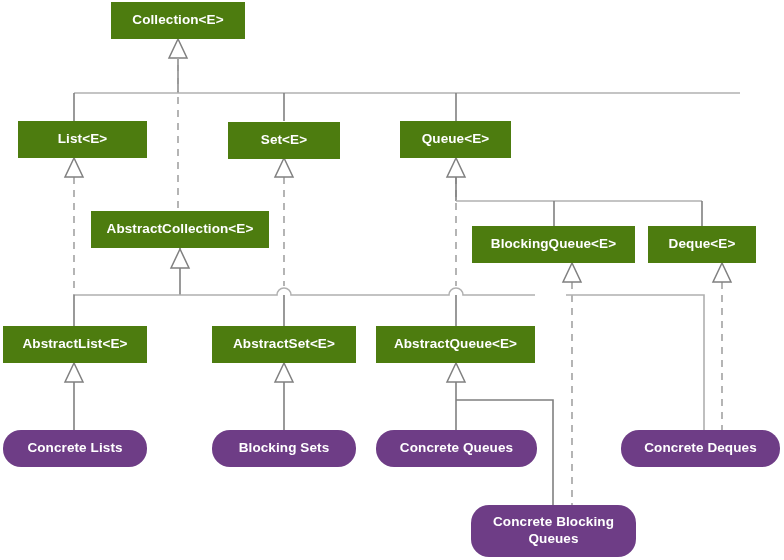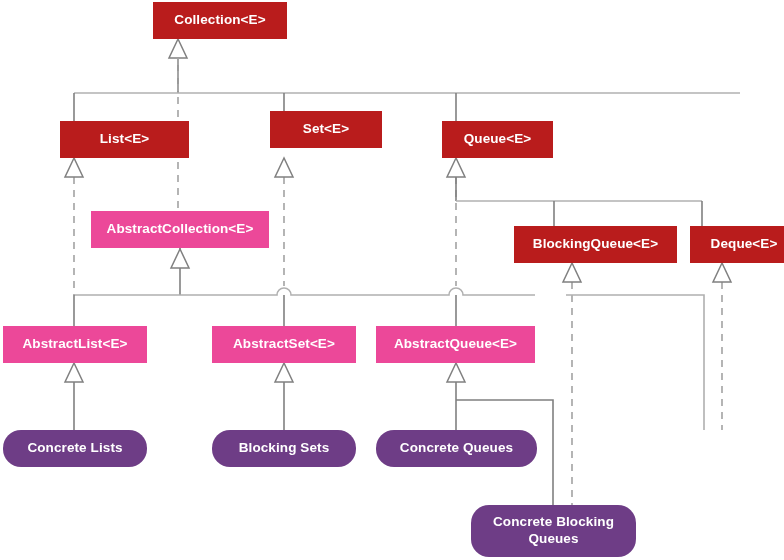--- a/index.html
+++ b/index.html
@@ -19,22 +19,22 @@
     justify-content:center;
     text-align:center;
     color:#ffffff;
     font-weight:bold;
     font-size:13.5px;
     line-height:1.25;
     letter-spacing:.1px;
     padding:2px 6px;
     z-index:5;
   }
-  .iface{background:#b91c1c;margin-left:42px;}
-  .abstract{background:#ec4899;}
+  .iface{background:#4d7c0f;}
+  .abstract{background:#4d7c0f;}
   .concrete{background:#6e3d86;border-radius:18px;}
 </style>
 </head>
 <body>
 
 <div id="canvas">
 
   <svg id="edges" viewBox="0 0 784 560">
     <defs>
       <style>
@@ -123,21 +123,21 @@
   </svg>
 
   <div class="node iface" style="left:111px;top:2px;width:134px;height:37px;">
     <span>Collection&lt;E&gt;</span>
   </div>
 
   <div class="node iface" style="left:18px;top:121px;width:129px;height:37px;align-items:center;">
     <span>List&lt;E&gt;</span>
   </div>
 
-  <div class="node iface" style="left:228px;top:111px;width:112px;height:37px;">
+  <div class="node iface" style="left:228px;top:122px;width:112px;height:37px;">
     <span>Set&lt;E&gt;</span>
   </div>
 
   <div class="node iface" style="left:400px;top:121px;width:111px;height:37px;padding-left:6px;">
     <span>Queue&lt;E&gt;</span>
   </div>
 
   <div class="node abstract" style="left:91px;top:211px;width:178px;height:37px;">
     <span>AbstractCollection&lt;E&gt;</span>
   </div>
@@ -167,18 +167,21 @@
   </div>
 
   <div class="node concrete" style="left:212px;top:430px;width:144px;height:37px;">
     <span>Blocking Sets</span>
   </div>
 
   <div class="node concrete" style="left:376px;top:430px;width:161px;height:37px;">
     <span>Concrete Queues</span>
   </div>
 
+  <div class="node concrete" style="left:621px;top:430px;width:159px;height:37px;">
+    <span>Concrete Deques</span>
+  </div>
 
   <div class="node concrete" style="left:471px;top:505px;width:165px;height:52px;">
     <span>Concrete Blocking Queues</span>
   </div>
 
 </div>
 
 </body></html>

